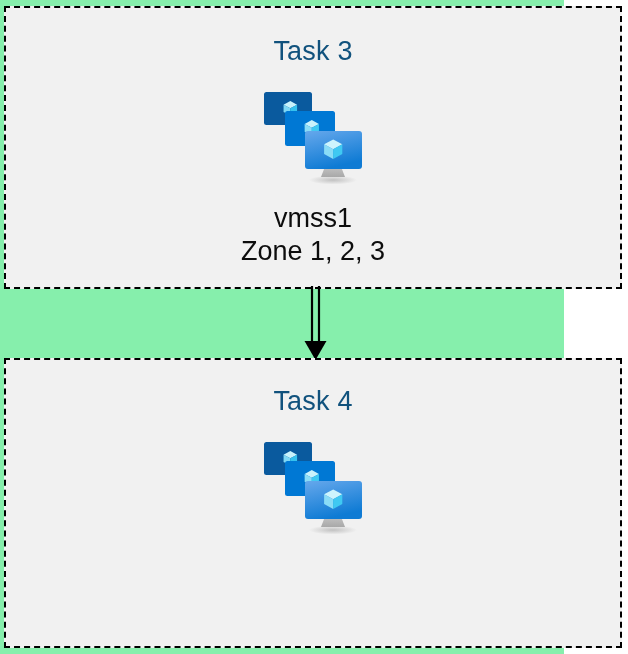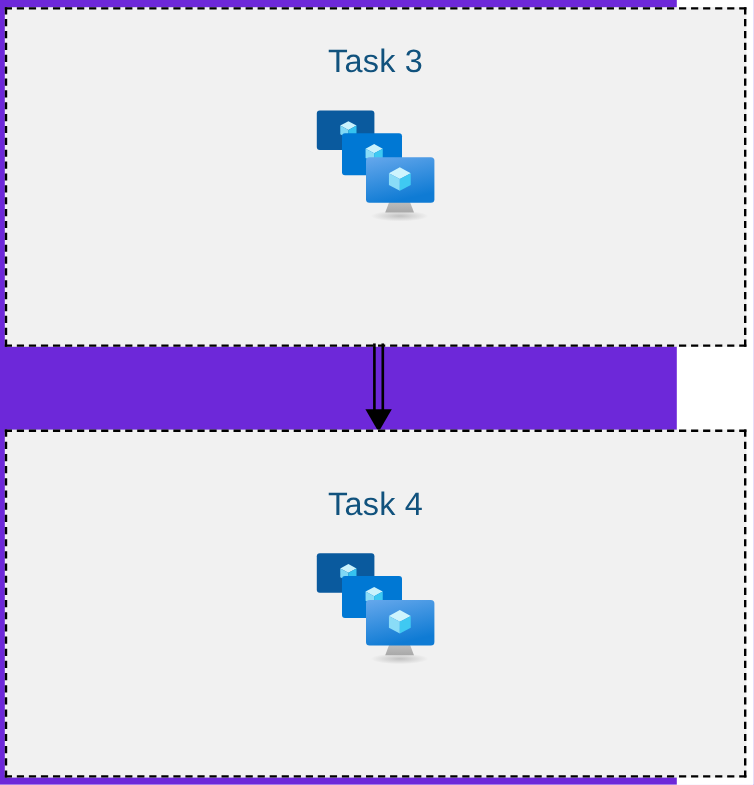--- a/index.html
+++ b/index.html
@@ -13,21 +13,21 @@
     position: relative;
     font-family: "Liberation Sans", "DejaVu Sans", sans-serif;
     overflow: hidden;
   }
 
   #canvas {
     position: absolute;
     left: 0; top: 0;
     width: 564px;
     height: 654px;
-    background: #6d28d9;
+    background: #86efac;
   }
 
   
   .task-box {
     position: absolute;
     box-sizing: border-box;
     background: #f1f1f1;
     border: 2px dashed #000000;
     display: flex;
     flex-direction: column;
@@ -51,21 +51,21 @@
   .task-title {
     color: #11527d;
     font-size: 27px;
     line-height: 1;
     font-weight: 400;
     letter-spacing: 0.2px;
     white-space: nowrap;
   }
 
   #task-box-1 .task-title { margin-top: 30px; }
-  #task-box-2 .task-title { margin-top: 47px; }
+  #task-box-2 .task-title { margin-top: 28px; }
 
   .icon-wrap {
     position: relative;
     width: 106px;
     height: 98px;
   }
 
   #task-box-1 .icon-wrap { margin-top: 22px; }
   #task-box-2 .icon-wrap { margin-top: 22px; }
 
@@ -137,20 +137,24 @@
 
         <rect x="45" y="44" width="57" height="38" rx="3" fill="url(#frontMon1)"></rect>
         <g transform="translate(62,51) scale(0.7)">
           <path d="M16 2 L29 9 L16 16 L3 9 Z" fill="#cdf4fd"></path>
           <path d="M3 9 L16 16 L16 30 L3 23 Z" fill="#8adcf7"></path>
           <path d="M29 9 L16 16 L16 30 L29 23 Z" fill="#3fc9f2"></path>
         </g>
       </svg>
     </div>
 
+    <div class="caption-block">
+      <div class="caption">vmss1</div>
+      <div class="caption">Zone 1, 2, 3</div>
+    </div>
   </div>
 
   <div id="connector">
     <svg width="40" height="76" viewBox="0 0 40 76" xmlns="http://www.w3.org/2000/svg">
 
       <line x1="16" y1="0" x2="16" y2="58" stroke="#000000" stroke-width="2.2"></line>
       <line x1="23" y1="0" x2="23" y2="58" stroke="#000000" stroke-width="2.2"></line>
 
       <path d="M8.5 55 L30.5 55 L19.5 74 Z" fill="#000000"></path>
     </svg>

